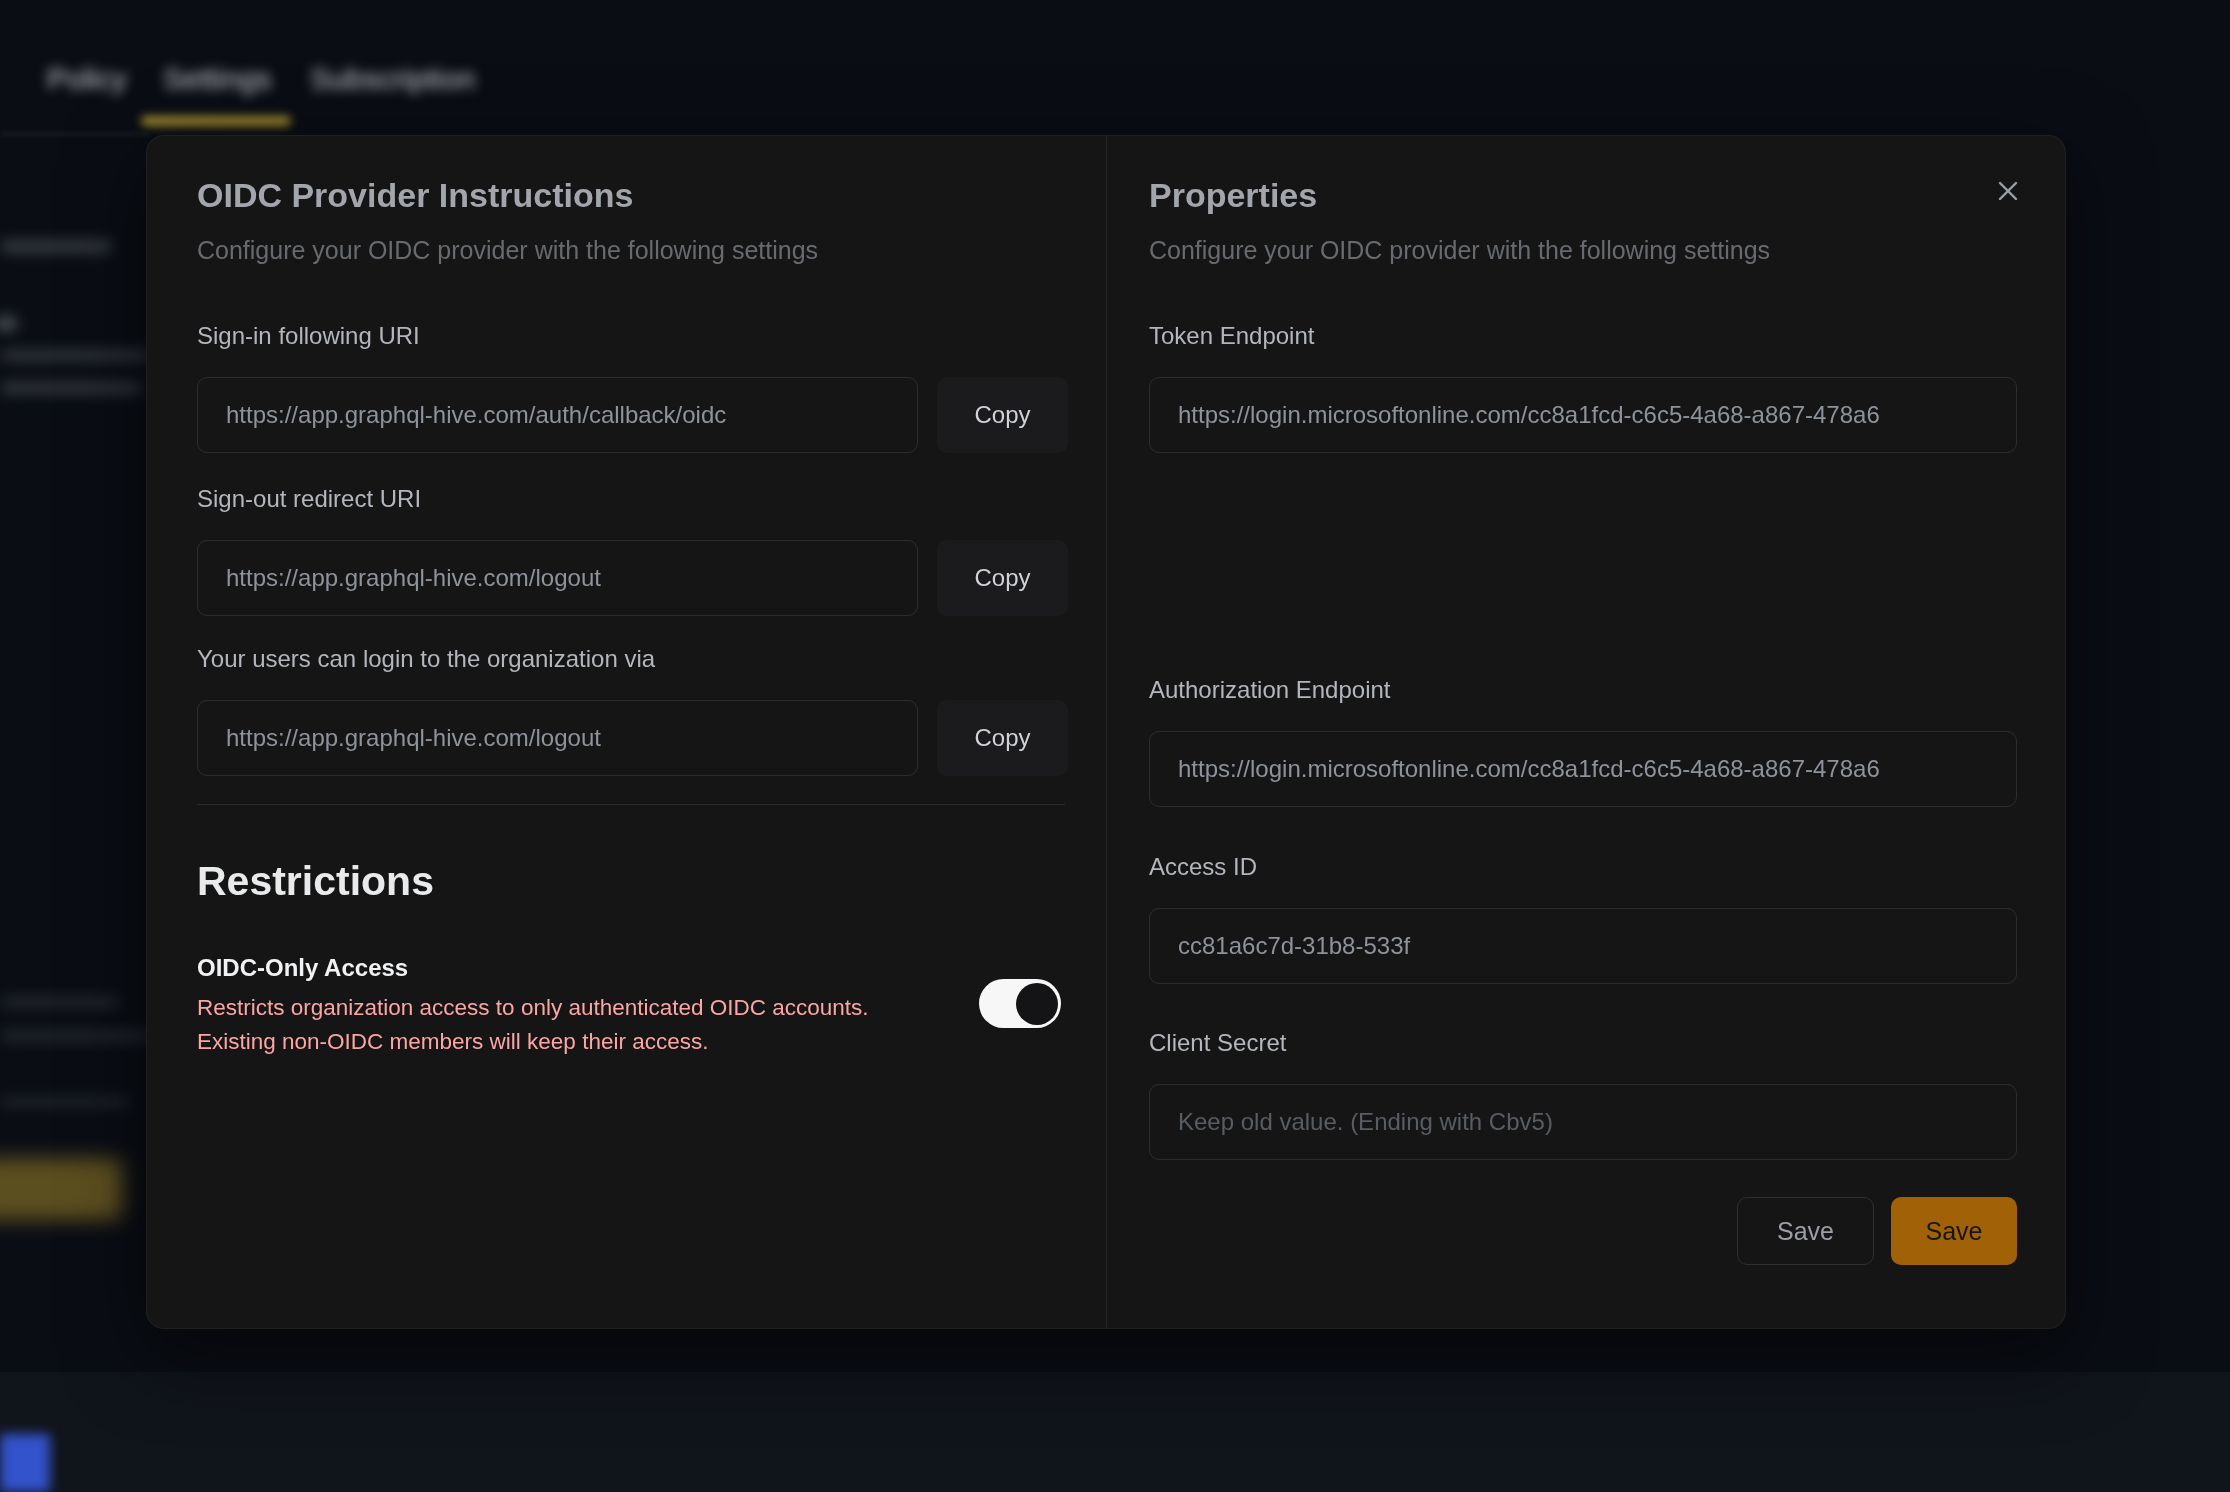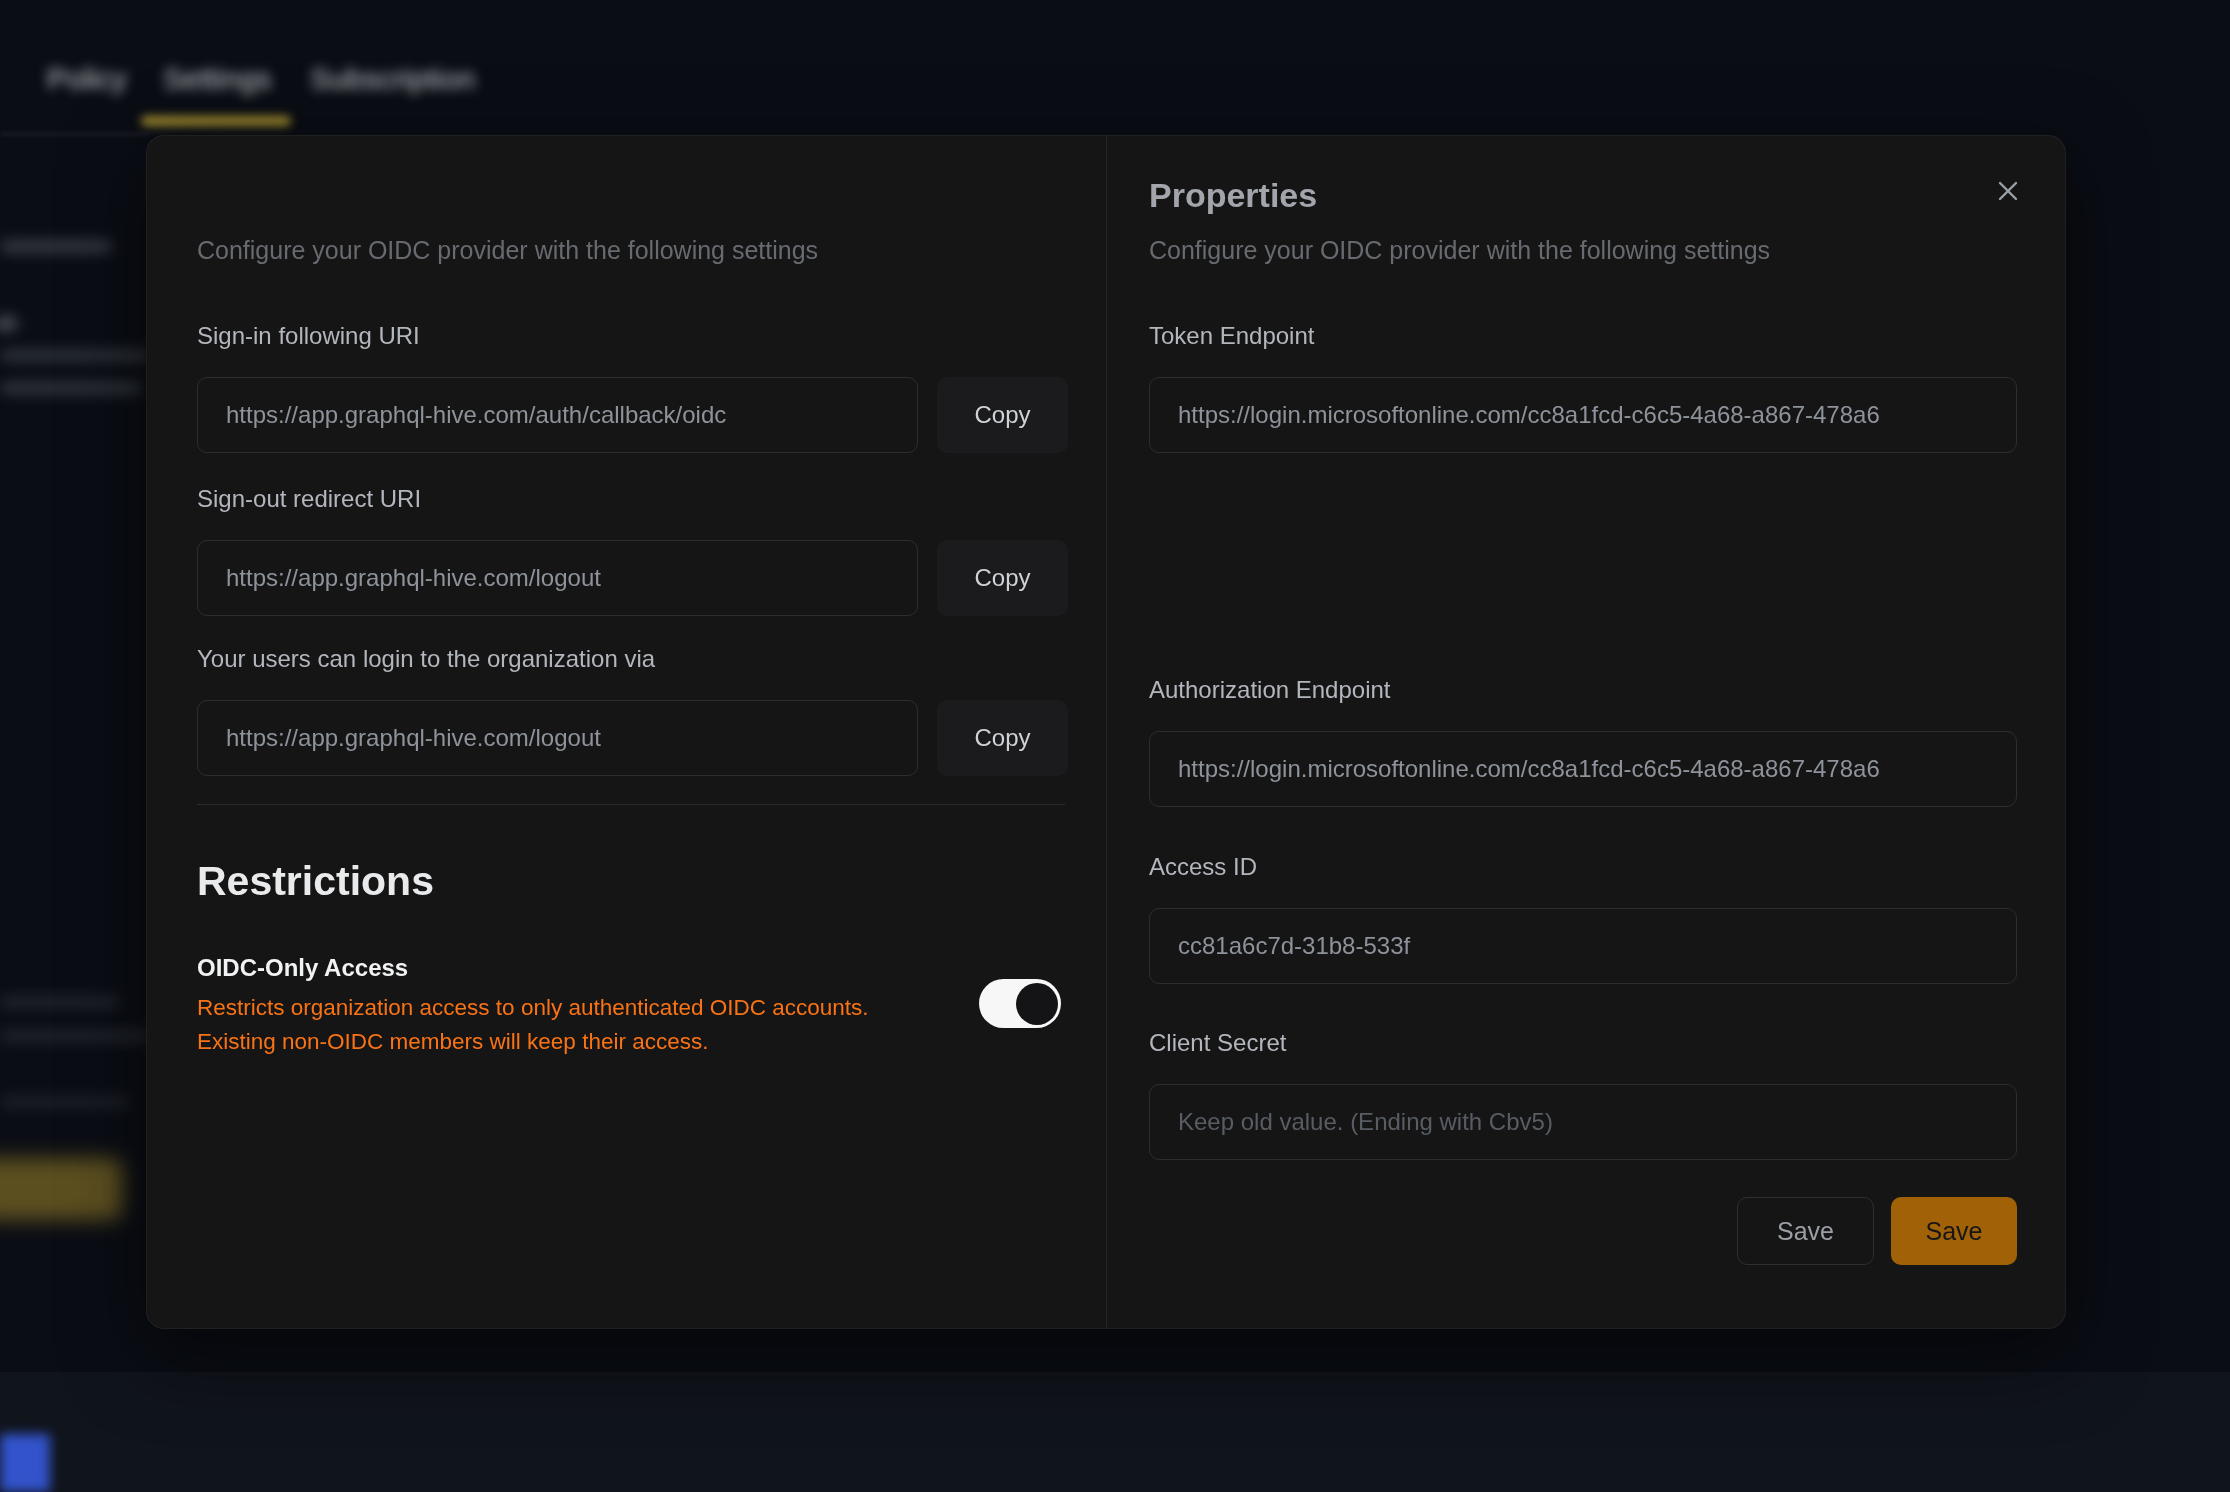--- a/index.html
+++ b/index.html
@@ -78,21 +78,21 @@
   
   .rf1{top:186px}.rf2{top:364px}.rf3{top:540px}.rf4{top:717px}.rf5{top:893px}
   .hr{position:absolute;left:0;top:668px;width:868px;height:1px;background:#2b2b2b;}
   .restrictions-title{
     position:absolute;left:0;top:722px;margin:0;font-size:41px;font-weight:700;color:#e8eaec;
   }
   .oidc-label{
     position:absolute;left:0;top:818px;font-size:24px;font-weight:700;color:#f1f2f4;
   }
   .oidc-desc{
-    position:absolute;left:0;top:855px;font-size:22.5px;line-height:34px;color:#f97316;
+    position:absolute;left:0;top:855px;font-size:22.5px;line-height:34px;color:#fca5a5;
   }
   .toggle{
     position:absolute;left:782px;top:843px;width:82px;height:49px;border-radius:25px;
     background:#f7f7f7;cursor:pointer;
   }
   .toggle .knob{
     position:absolute;right:3px;top:3.5px;width:42px;height:42px;border-radius:50%;
     background:#141416;
   }
   .footer-buttons{
@@ -129,20 +129,21 @@
 <div class="modal">
 
   <div class="close-x">
     <svg width="24" height="24" viewBox="0 0 24 24" fill="none" stroke="#9aa0a6" stroke-width="2.4" stroke-linecap="round">
       <line x1="4" y1="4" x2="20" y2="20"></line>
       <line x1="20" y1="4" x2="4" y2="20"></line>
     </svg>
   </div>
 
   <div class="col left">
+    <h2>OIDC Provider Instructions</h2>
     <p class="sub">Configure your OIDC provider with the following settings</p>
 
     <div class="field lf1">
       <label>Sign-in following URI</label>
       <input class="input" readonly="" value="https://app.graphql-hive.com/auth/callback/oidc" style="">
       <button class="copy-btn">Copy</button>
     </div>
 
     <div class="field lf2">
       <label>Sign-out redirect URI</label>

